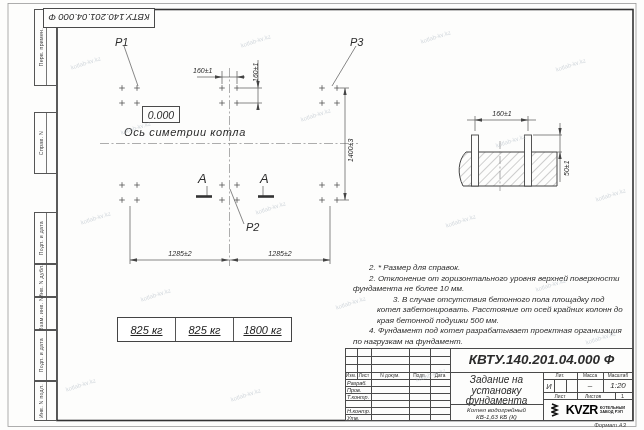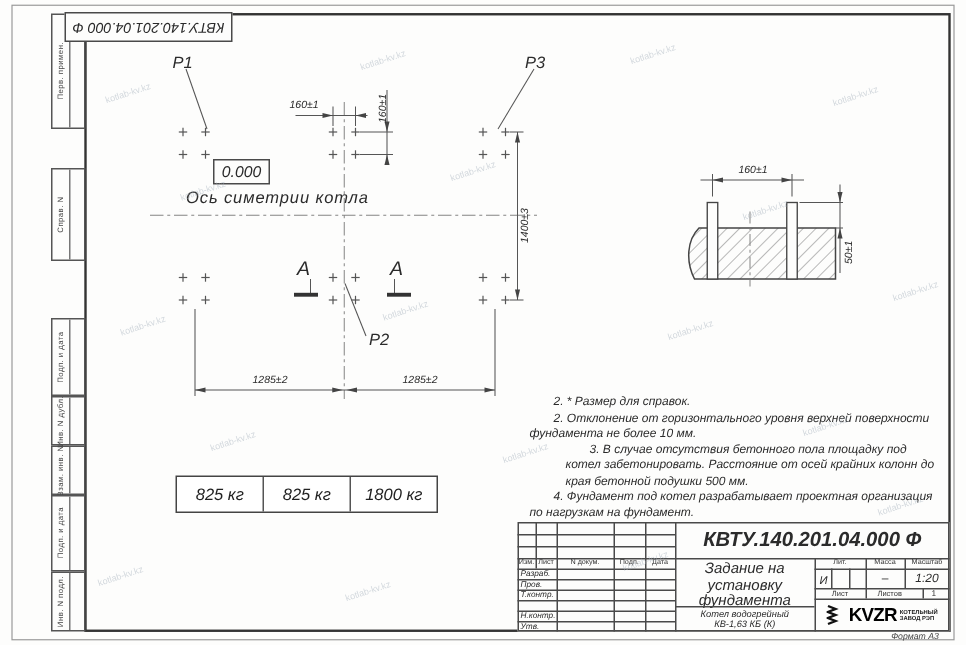--- a/index.html
+++ b/index.html
@@ -13,21 +13,21 @@
   .rotccw{transform:rotate(-90deg);transform-origin:0 0;}
   
   .mfield{position:absolute;left:34px;width:23px;border:1px solid #555;box-sizing:border-box;display:flex;}
   .mfield .lab{width:11px;border-right:1px solid #777;display:flex;align-items:center;justify-content:center;}
   .mfield .lab span{writing-mode:vertical-rl;transform:rotate(180deg);font-size:5.2px;color:#444;letter-spacing:.3px;white-space:nowrap;}
   
   .ltable{position:absolute;left:117px;top:317px;width:175px;border:1.2px solid #444;box-sizing:border-box;background:#fff;}
   .ltable .row{display:flex;}
   .ltable .cell{flex:1;border-right:1px solid #555;border-bottom:1px solid #555;box-sizing:border-box;
     display:flex;align-items:center;justify-content:center;font-style:italic;}
-  .ltable .row:last-child .cell{border-bottom:none;}
+  .ltable .row:last-child .cell{border-bottom:none;text-decoration:underline;}
   .ltable .cell:last-child{border-right:none;}
   .hcell{height:20px;font-size:11.5px;}
   .vcell{height:23px;font-size:11px;}
   
   .tb-line{position:absolute;background:#4a4a4a;}
   .tiny{font-size:4.8px;color:#333;}
   .wm{position:absolute;font-size:6px;color:#a9b4bf;opacity:.5;transform:rotate(-18deg);white-space:nowrap;pointer-events:none;}
   .logo-row{position:absolute;left:545px;top:401px;width:86px;height:18px;display:flex;align-items:center;justify-content:center;gap:2px;}
   .kvzr{font-weight:bold;font-size:12.5px;letter-spacing:-.5px;color:#000000;}
   .ksub{font-size:3.9px;line-height:4.4px;color:#222;font-weight:bold;}

